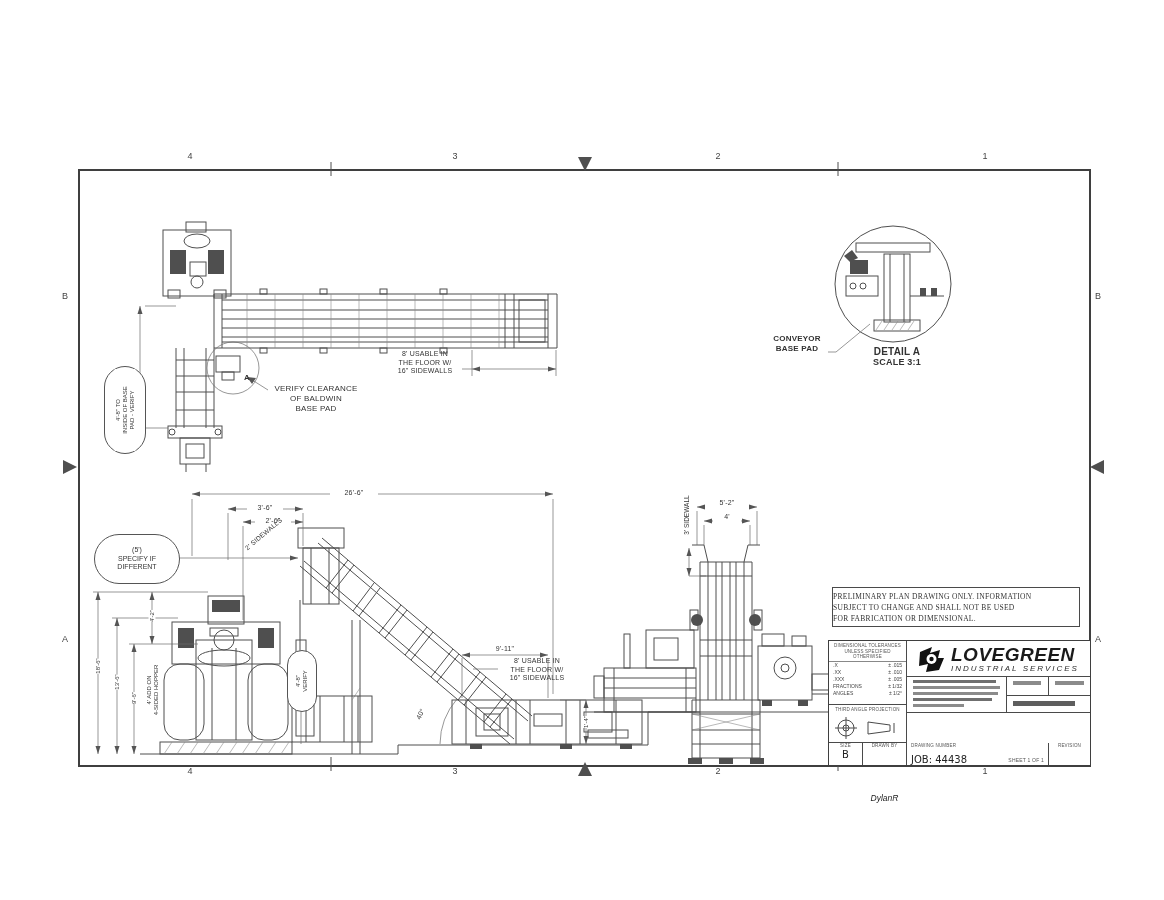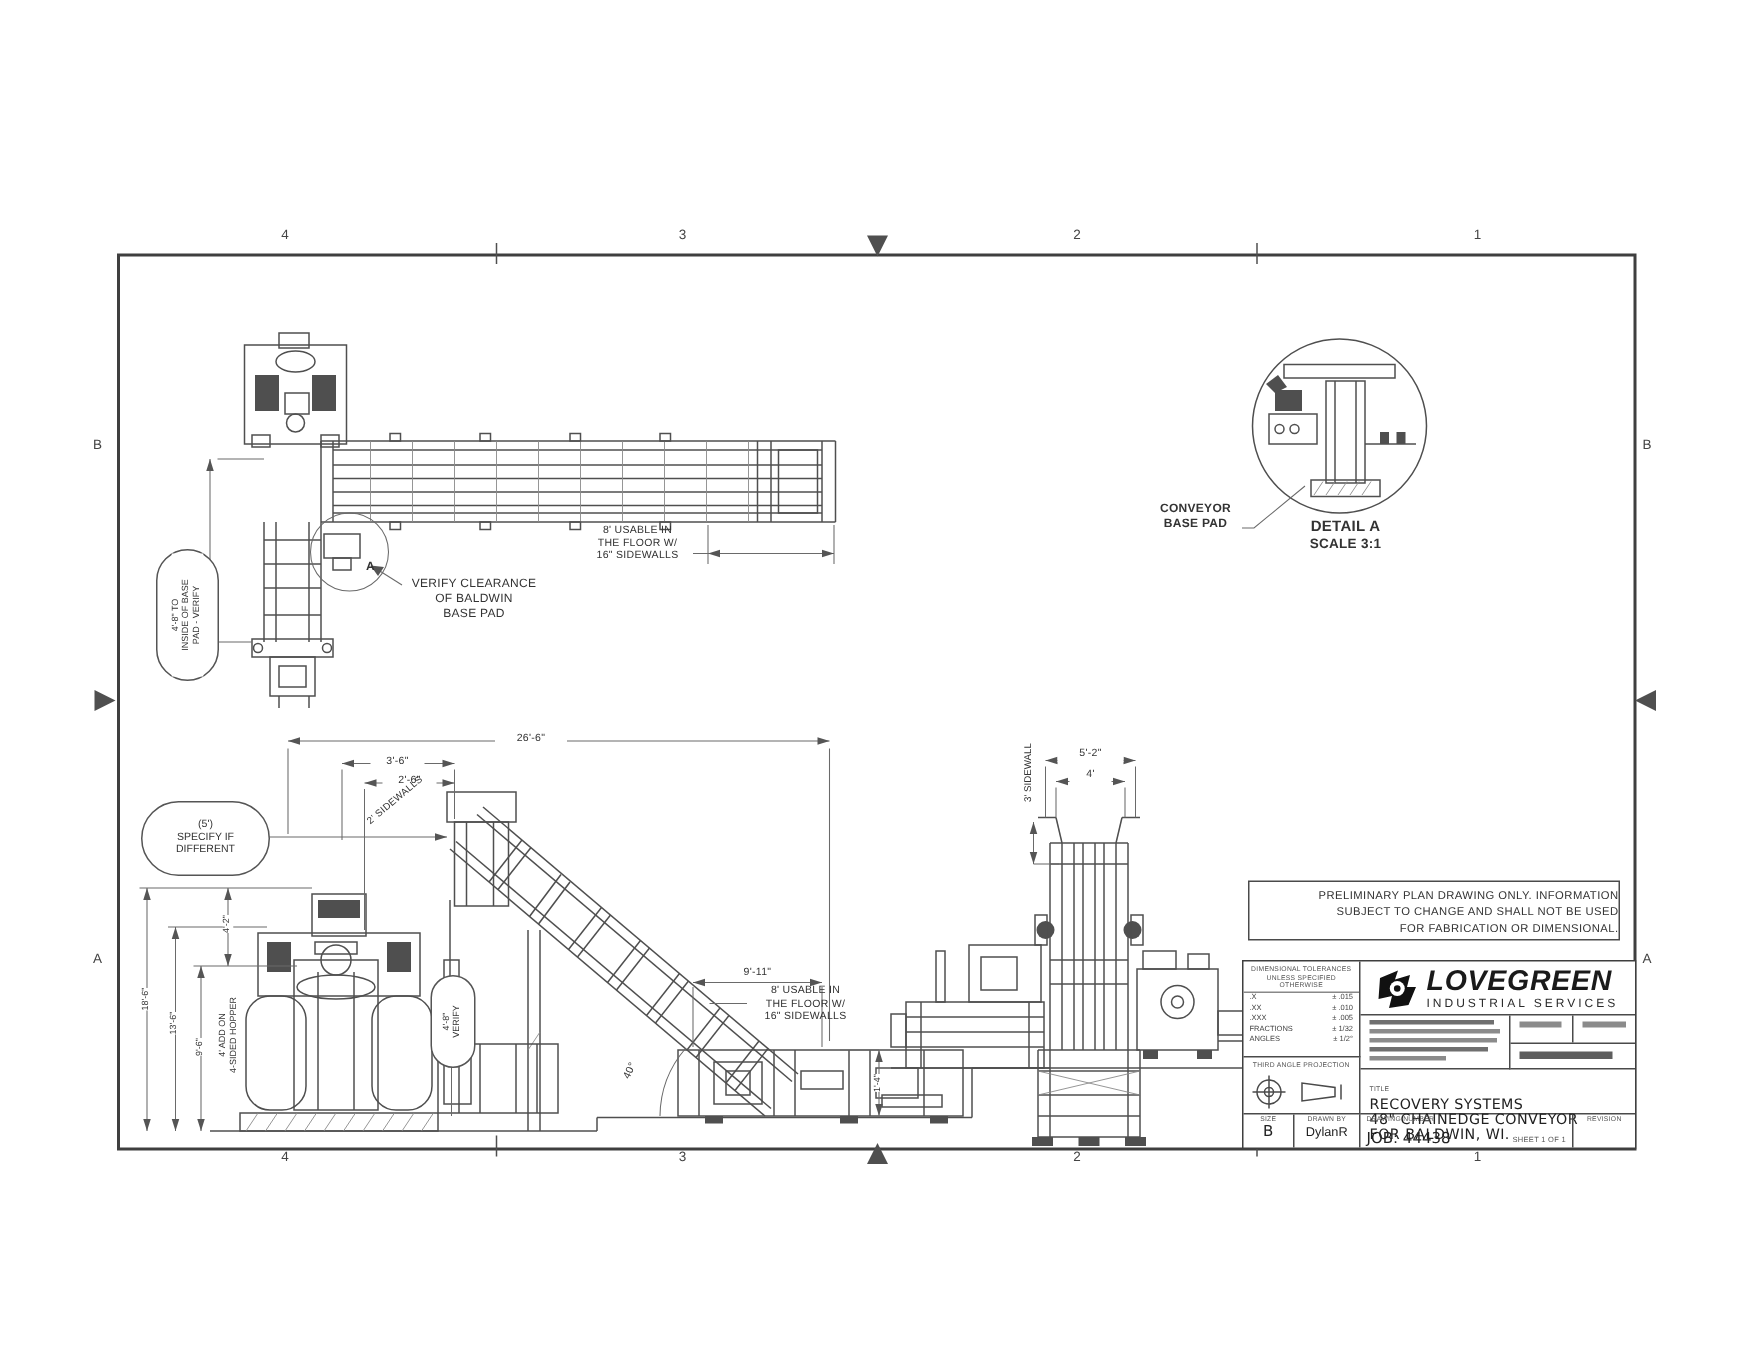--- a/index.html
+++ b/index.html
@@ -13,33 +13,33 @@
   .art .dk{fill:#4f4f4f;stroke:none;}
   .art .ar{fill:#555;stroke:none;}
   .lbl{position:absolute;font-size:7px;line-height:8.5px;color:#333;text-align:center;letter-spacing:.2px;}
   .bgw{background:#fff;}
   .zone{position:absolute;font-size:9px;color:#444;width:14px;text-align:center;}
   .rotwrap{position:absolute;}
   .rot{position:absolute;left:50%;top:50%;transform:translate(-50%,-50%) rotate(-90deg);white-space:nowrap;
        font-size:6px;line-height:7px;color:#333;text-align:center;background:#fff;}
   .balloon{position:absolute;border:1px solid #555;border-radius:30px;background:#fff;}
   .notebox{position:absolute;left:832px;top:587px;width:246px;height:38px;border:1.5px solid #4a4a4a;
-           display:flex;flex-direction:column;justify-content:center;text-align:right;
-           font-size:7.5px;line-height:11px;letter-spacing:.3px;color:#333;}
+           display:flex;flex-direction:column;justify-content:center;text-align:left;
+           font-size:7.5px;line-height:11px;letter-spacing:.3px;color:#333;font-family:Liberation Serif, serif;}
   
   .tb{position:absolute;left:828px;top:640px;width:261px;height:124px;border:1.5px solid #3f3f3f;background:#fff;}
   .tb .cell{position:absolute;box-sizing:border-box;border-color:#4a4a4a;border-style:solid;border-width:0;}
   .tiny{font-size:4.5px;line-height:5.5px;color:#555;letter-spacing:.2px;}
   .tolrow{display:flex;justify-content:space-between;padding:0 4px;font-size:5px;line-height:7px;color:#444;}
   .bar{background:#8b8b8b;height:3.5px;margin:2.5px 6px 0 6px;}
   .title-lines{font-size:9.5px;line-height:10px;color:#222;letter-spacing:.3px;font-family:"DejaVu Sans",sans-serif;}
   .company{font-size:19px;font-weight:bold;font-style:italic;color:#1a1a1a;letter-spacing:.5px;line-height:19px;}
-  .company-sub{font-size:8px;color:#2a2a2a;letter-spacing:2px;line-height:9px;}
+  .company-sub{font-size:8px;font-style:italic;color:#2a2a2a;letter-spacing:2px;line-height:9px;}
   .val-big{font-size:10px;color:#222;font-family:"DejaVu Sans",sans-serif;}
-  .val-hand{font-size:8.5px;color:#222;}
+  .val-hand{font-size:8.5px;font-style:italic;color:#222;margin-top:44px;}
 </style>
 </head>
 <body>
 
 <div class="page">
 
   <div class="sheet-border"></div>
 
   <svg class="art" width="1164" height="900" viewBox="0 0 1164 900">
 
@@ -538,26 +538,20 @@
           </div>
         <div style="width:42px;">
             <div class="bar" style="margin-top:4px;width:70%;"></div>
           </div>
       </div>
       <div>
           <div class="bar" style="margin-top:5px;width:75%;background:#5e5e5e;height:5px;"></div>
         </div>
     </div>
 
-    <div class="cell" style="left:78px;top:72px;width:183px;height:30px;border-bottom-width:1px;padding:1px 0 0 6px;">
-      <span class="tiny">TITLE</span>
-      <div class="title-lines">RECOVERY SYSTEMS</div>
-      <div class="title-lines">48" CHAINEDGE CONVEYOR</div>
-      <div class="title-lines">FOR BALDWIN, WI.</div>
-    </div>
 
     <div class="cell" style="left:78px;top:102px;width:142px;height:22px;border-right-width:1px;padding-left:4px;">
       <div class="tiny">DRAWING NUMBER</div>
       <div class="val-big" style="display:inline-block;">JOB: 44438</div>
       <div class="tiny" style="position:absolute;right:4px;bottom:2px;font-size:5px;">SHEET 1 OF 1</div>
     </div>
     <div class="cell" style="left:220px;top:102px;width:41px;height:22px;text-align:center;">
       <div class="tiny">REVISION</div>
     </div>
   </div>

